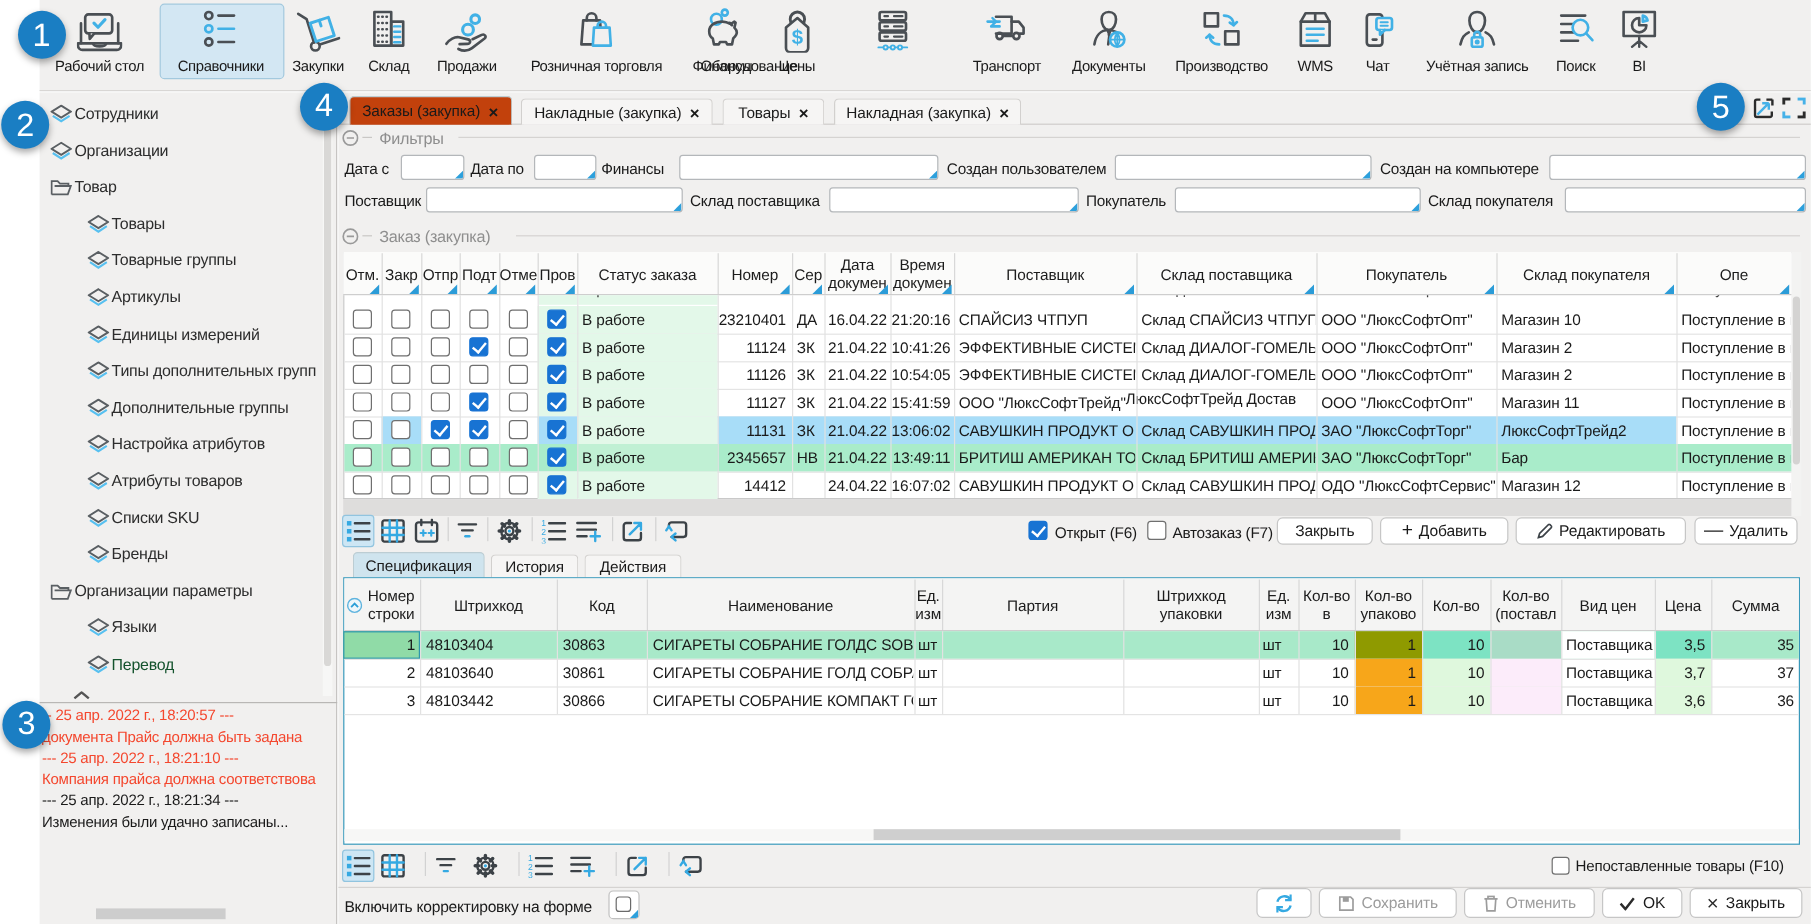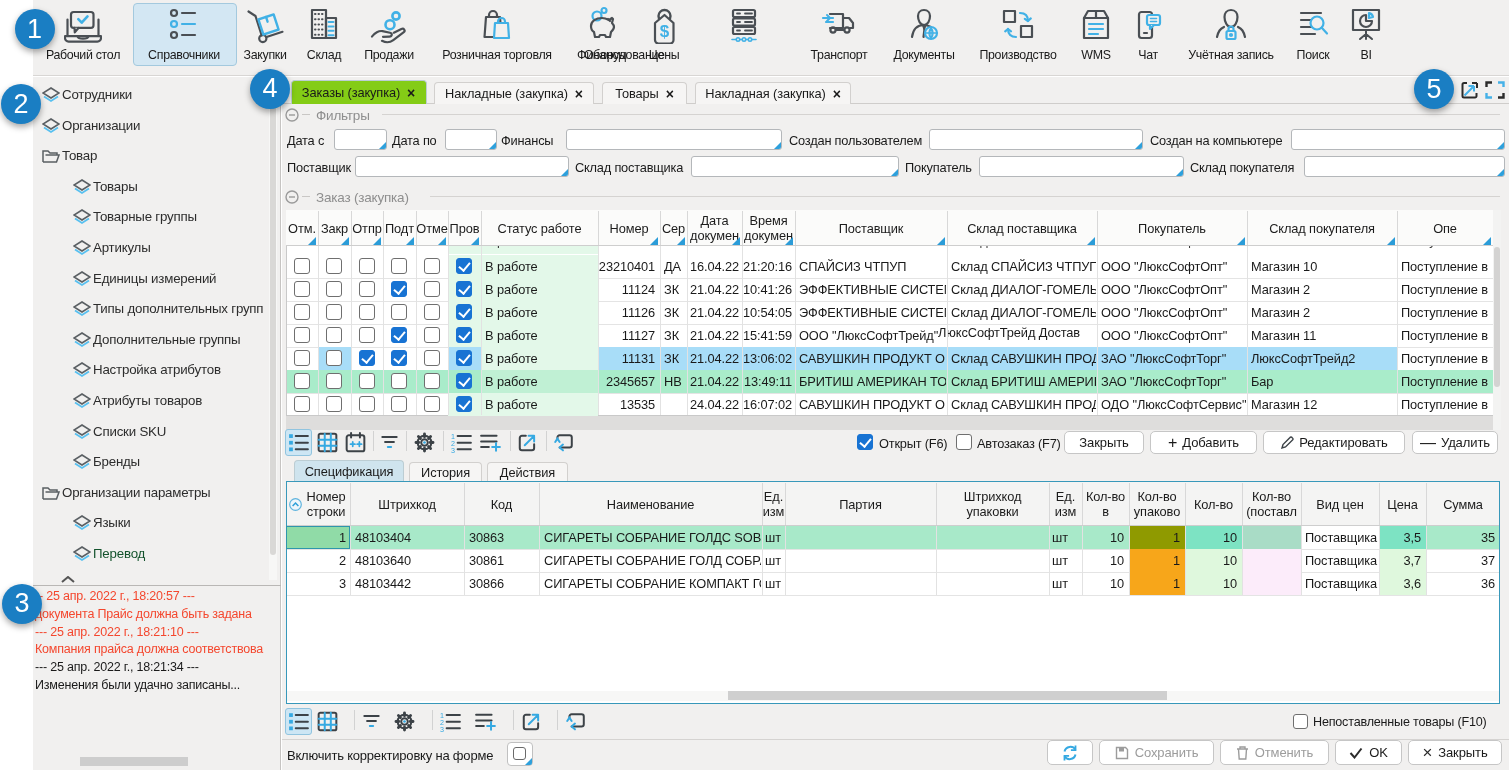--- a/index.html
+++ b/index.html
@@ -9,21 +9,21 @@
 .inp:after{content:"";position:absolute;right:0;bottom:0;width:0;height:0;
  border-left:7px solid transparent;border-bottom:7px solid #2da0dc;border-bottom-right-radius:2px}
 .ck{position:absolute;width:16px;height:16px;background:#fff;border:1.6px solid #6f6f6f;border-radius:3px}
 .ckc{position:absolute;width:16px;height:16px;background:#1873d3;border:1.6px solid #1873d3;border-radius:3px}
 .ckc:after{content:"";position:absolute;left:4px;top:1px;width:5px;height:9px;
  border:solid #fff;border-width:0 2px 2px 0;transform:rotate(40deg)}
 .btn{position:absolute;background:#fff;border:1px solid #c6c6c6;border-radius:5px;
  font-size:13px;letter-spacing:-0.1px;color:#1a1a1a;display:flex;align-items:center;justify-content:center;white-space:nowrap}
 .tab{position:absolute;border:1px solid #d2d0ce;border-bottom:none;border-radius:4px 4px 0 0;
  background:#f6f5f4;font-size:12.8px;letter-spacing:-0.1px;display:flex;align-items:center;justify-content:center;white-space:nowrap}
-.tab.act{background:#84cc16;border-color:#bccdd3}
+.tab.act{background:#c2410c;border-color:#bccdd3}
 .note{position:absolute;width:40px;height:40px;border-radius:50%;background:#1a7ec3;
  color:#fff;font-size:27px;display:flex;align-items:center;justify-content:center;
  box-shadow:0 3px 6px rgba(0,0,0,.35);z-index:50}
 .sep{position:absolute;width:1px;background:#d2d2d2}
 .hcell{position:absolute;font-size:12.8px;letter-spacing:-0.1px;color:#1c1c1c;display:flex;align-items:center;justify-content:center;text-align:center;line-height:15px;overflow:hidden}
 .cell{position:absolute;font-size:12.8px;letter-spacing:-0.1px;white-space:nowrap;overflow:hidden;display:flex;align-items:center}
 .srt{position:absolute;width:0;height:0;border-left:8px solid transparent;border-bottom:8px solid #2b9cd8}
 </style></head><body>
 <div class="abs" style="left:33px;top:0;width:1476px;height:76px;background:#f1f0ef;border-bottom:1px solid #d8d6d4"></div>
 <div class="abs" style="left:133px;top:3px;width:104px;height:63px;background:#d3e7f3;border:1px solid #a3c9de;border-radius:4px"></div>
@@ -343,21 +343,21 @@
 <div class="srt" style="left:373px;top:237px"></div>
 <div class="hcell" style="left:383px;top:211px;width:33px;height:34px">Подт</div>
 <div class="abs" style="left:416px;top:211px;width:1px;height:34px;background:#d8d8d8"></div>
 <div class="srt" style="left:406px;top:237px"></div>
 <div class="hcell" style="left:416px;top:211px;width:32px;height:34px">Отме</div>
 <div class="abs" style="left:448px;top:211px;width:1px;height:34px;background:#d8d8d8"></div>
 <div class="srt" style="left:438px;top:237px"></div>
 <div class="hcell" style="left:448px;top:211px;width:33px;height:34px">Пров</div>
 <div class="abs" style="left:481px;top:211px;width:1px;height:34px;background:#d8d8d8"></div>
 <div class="srt" style="left:471px;top:237px"></div>
-<div class="hcell" style="left:481px;top:211px;width:117px;height:34px">Статус работе</div>
+<div class="hcell" style="left:481px;top:211px;width:117px;height:34px">Статус заказа</div>
 <div class="abs" style="left:598px;top:211px;width:1px;height:34px;background:#d8d8d8"></div>
 <div class="hcell" style="left:598px;top:211px;width:62px;height:34px">Номер</div>
 <div class="abs" style="left:660px;top:211px;width:1px;height:34px;background:#d8d8d8"></div>
 <div class="srt" style="left:650px;top:237px"></div>
 <div class="hcell" style="left:660px;top:211px;width:27px;height:34px">Сер</div>
 <div class="abs" style="left:687px;top:211px;width:1px;height:34px;background:#d8d8d8"></div>
 <div class="srt" style="left:677px;top:237px"></div>
 <div class="hcell" style="left:687px;top:211px;width:55px;height:34px">Дата<br>докумен</div>
 <div class="abs" style="left:742px;top:211px;width:1px;height:34px;background:#d8d8d8"></div>
 <div class="srt" style="left:732px;top:237px"></div>
@@ -525,21 +525,21 @@
 <div class="abs" style="left:287px;top:392.6px;width:1206px;height:1px;background:#e4e4e4"></div>
 <div class="abs" style="left:448px;top:392.6px;width:33px;height:23px;background:#e3f8e9"></div>
 <div class="abs" style="left:481px;top:392.6px;width:117px;height:23px;background:#e3f8e9"></div>
 <div class="ck" style="left:294px;top:395.6px"></div>
 <div class="ck" style="left:326px;top:395.6px"></div>
 <div class="ck" style="left:359px;top:395.6px"></div>
 <div class="ck" style="left:391px;top:395.6px"></div>
 <div class="ck" style="left:424px;top:395.6px"></div>
 <div class="ckc" style="left:456px;top:395.6px"></div>
 <div class="cell" style="left:485px;top:392.6px;width:110px;height:23px">В работе</div>
-<div class="cell" style="left:598px;top:392.6px;width:57px;height:23px;justify-content:flex-end">13535</div>
+<div class="cell" style="left:598px;top:392.6px;width:57px;height:23px;justify-content:flex-end">14412</div>
 <div class="cell" style="left:664px;top:392.6px;width:22px;height:23px"></div>
 <div class="cell" style="left:687px;top:392.6px;width:52px;height:23px;justify-content:flex-end">24.04.22</div>
 <div class="cell" style="left:742px;top:392.6px;width:50px;height:23px;justify-content:flex-end">16:07:02</div>
 <div class="cell" style="left:799px;top:392.6px;width:147px;height:23px">САВУШКИН ПРОДУКТ О</div>
 <div class="cell" style="left:951px;top:392.6px;width:145px;height:23px">Склад САВУШКИН ПРОД</div>
 <div class="cell" style="left:1101px;top:392.6px;width:145px;height:23px">ОДО "ЛюксСофтСервис"</div>
 <div class="cell" style="left:1251px;top:392.6px;width:145px;height:23px">Магазин 12</div>
 <div class="cell" style="left:1401px;top:392.6px;width:91px;height:23px">Поступление в п</div>
 <div class="abs" style="left:287px;top:415.6px;width:1206px;height:1px;background:#e4e4e4"></div>
 <div class="abs" style="left:318px;top:246px;width:1px;height:169px;background:#e2e2e2"></div>

